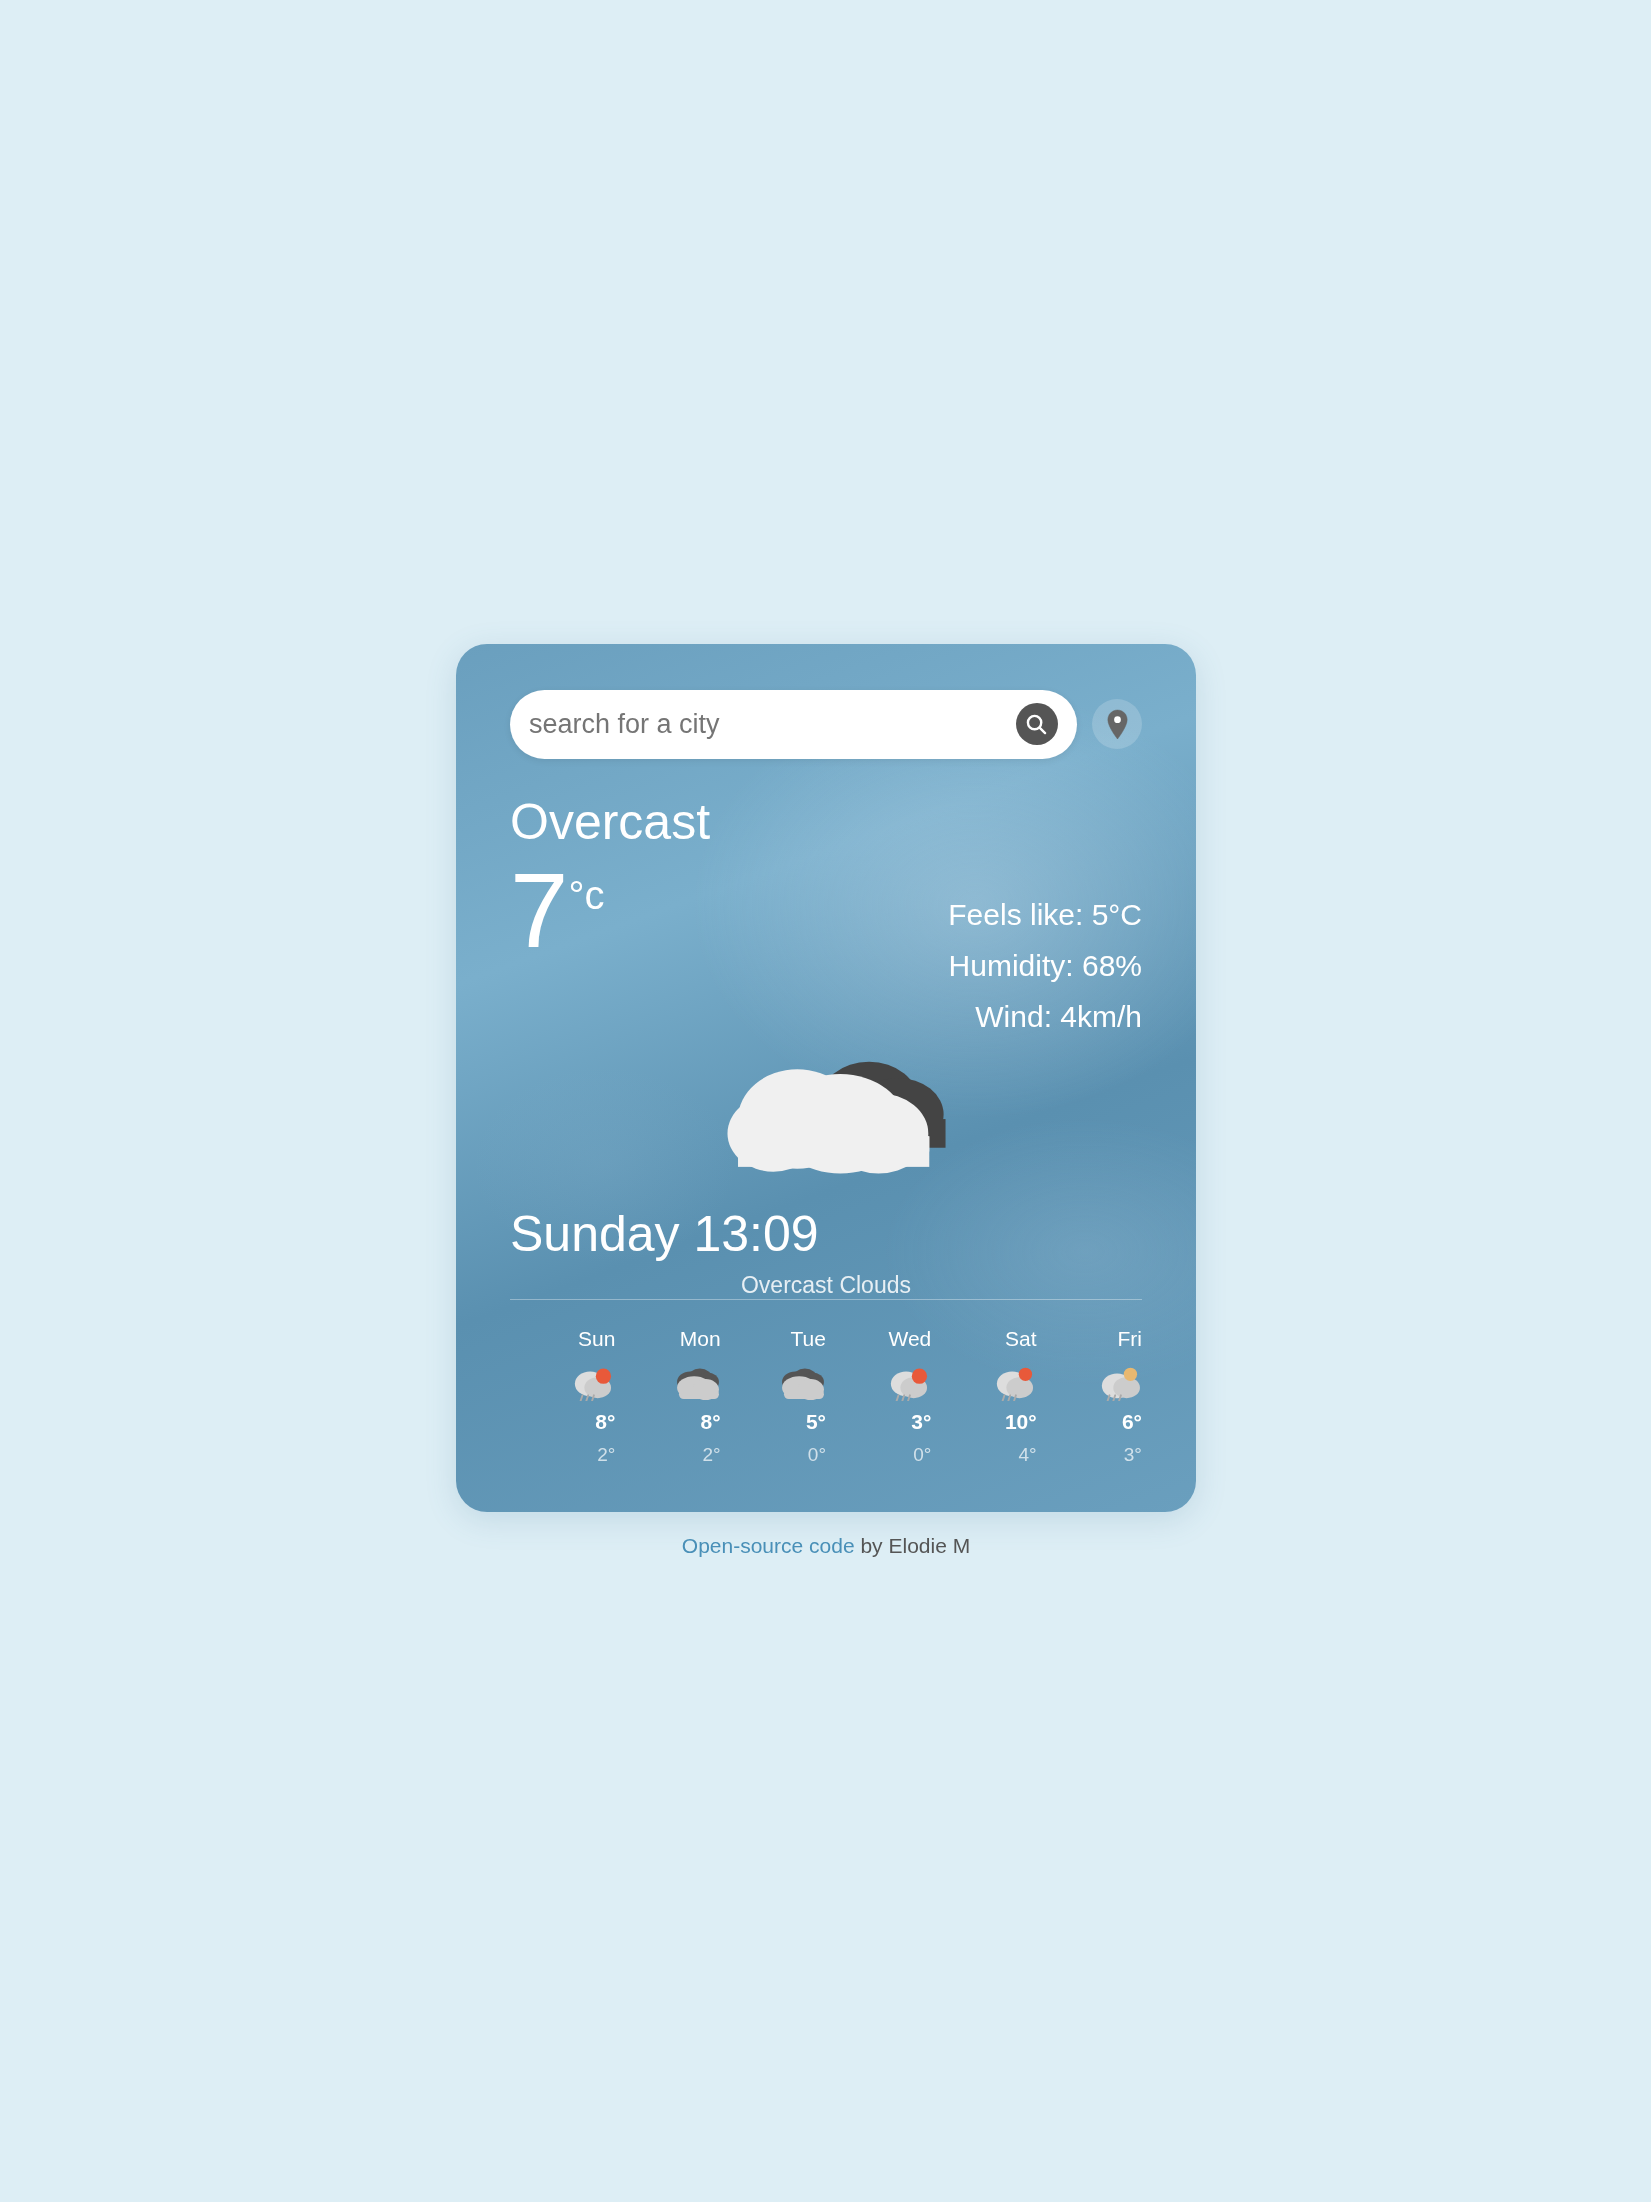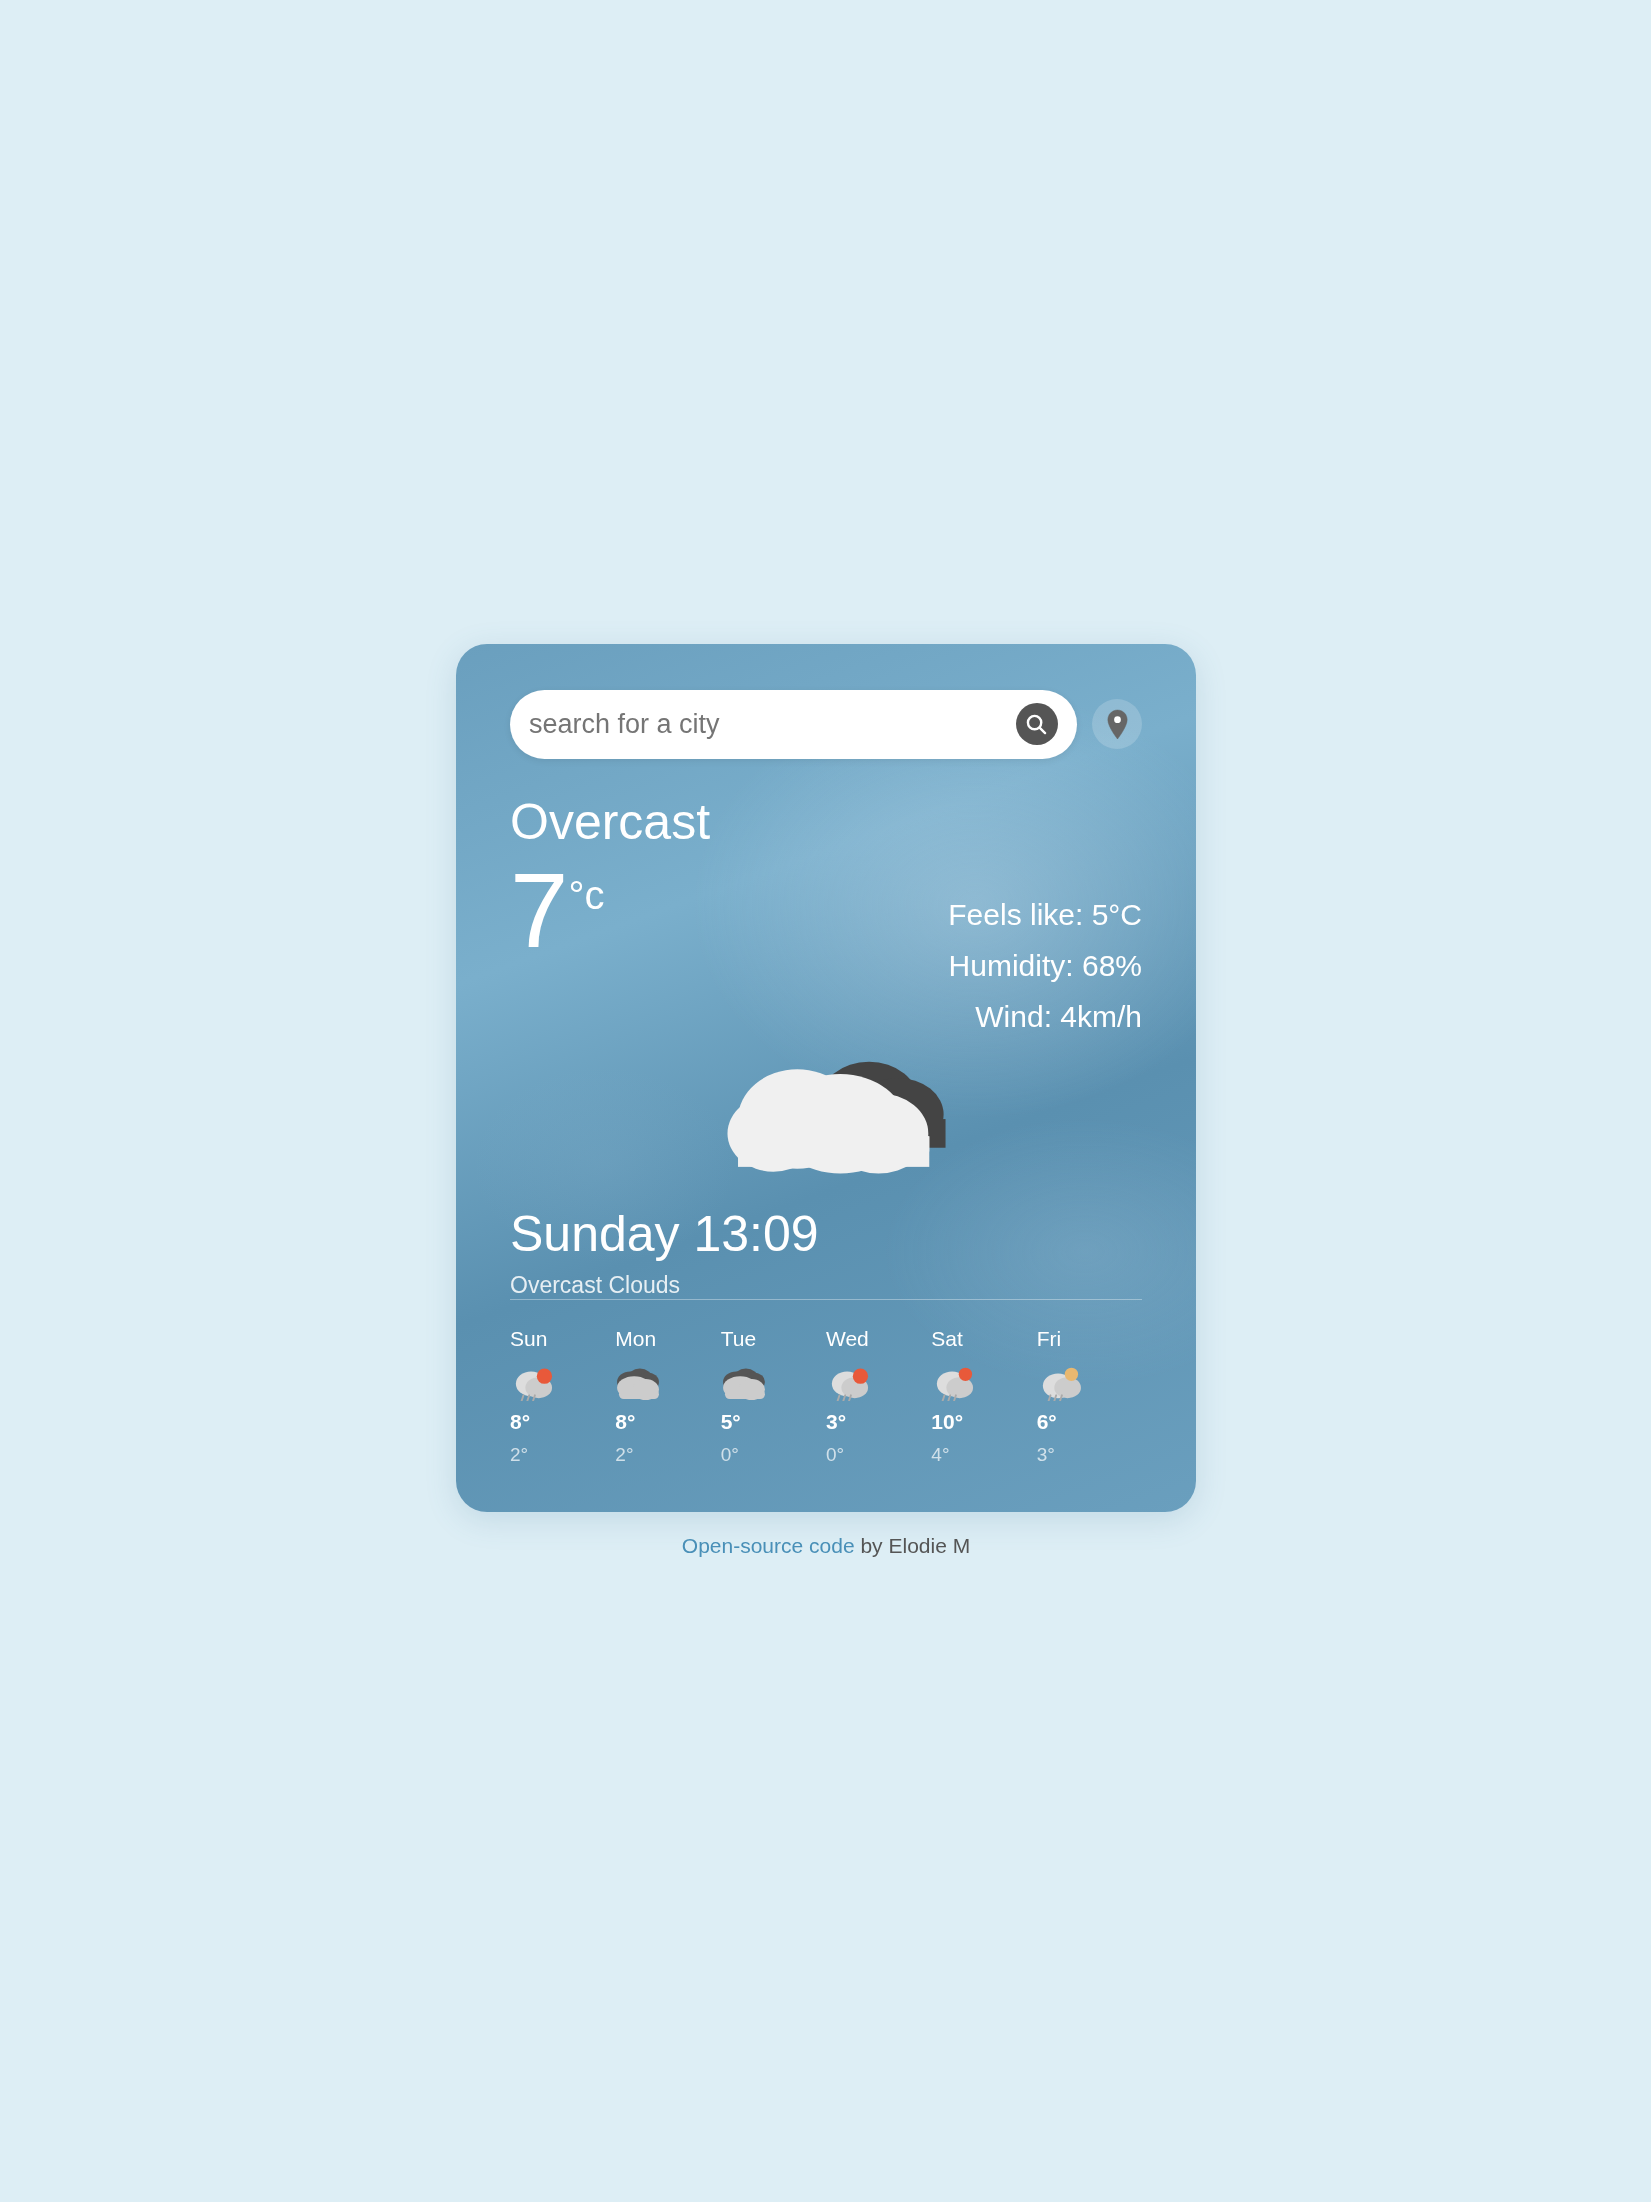--- a/index.html
+++ b/index.html
@@ -152,21 +152,21 @@
     .datetime {
       color: white;
       font-size: 50px;
       font-weight: 300;
       margin-bottom: 9.6px;
       position: relative;
       z-index: 2;
     }
 
     .condition {
-      text-align: left;
+      text-align: center;
       color: rgba(255,255,255,0.85);
       font-size: 23px;
       position: relative;
       z-index: 2;
     }
 
     
     .divider {
       border: none;
       border-top: 1px solid rgba(255,255,255,0.35);
@@ -179,21 +179,21 @@
     .forecast-row {
       display: flex;
       justify-content: space-between;
       position: relative;
       z-index: 2;
     }
 
     .forecast-day {
       display: flex;
       flex-direction: column;
-      align-items: flex-start;
+      align-items: flex-end;
       gap: 9.6px;
       flex: 1;
     }
 
     .forecast-day-name {
       color: white;
       font-size: 21px;
       font-weight: 500;
     }
 

